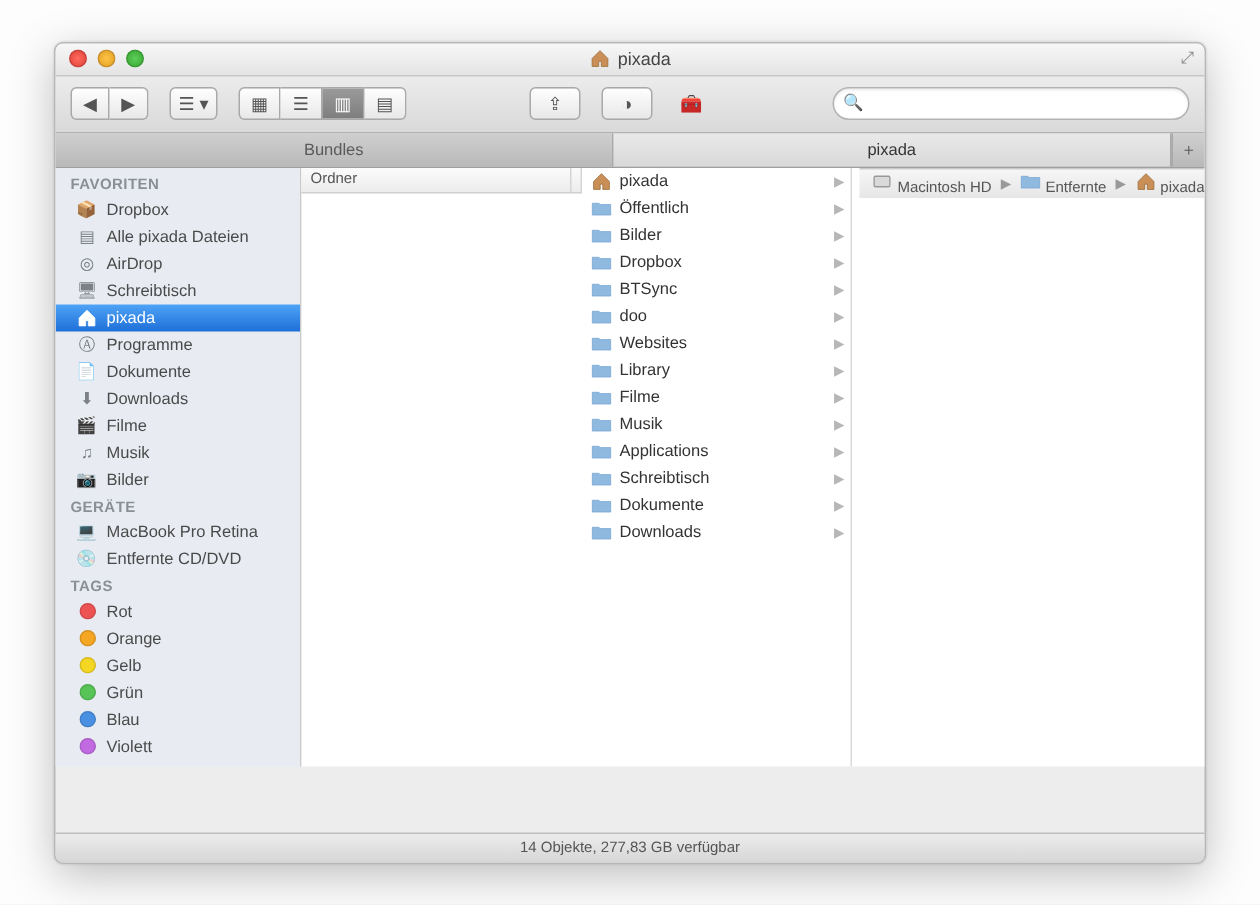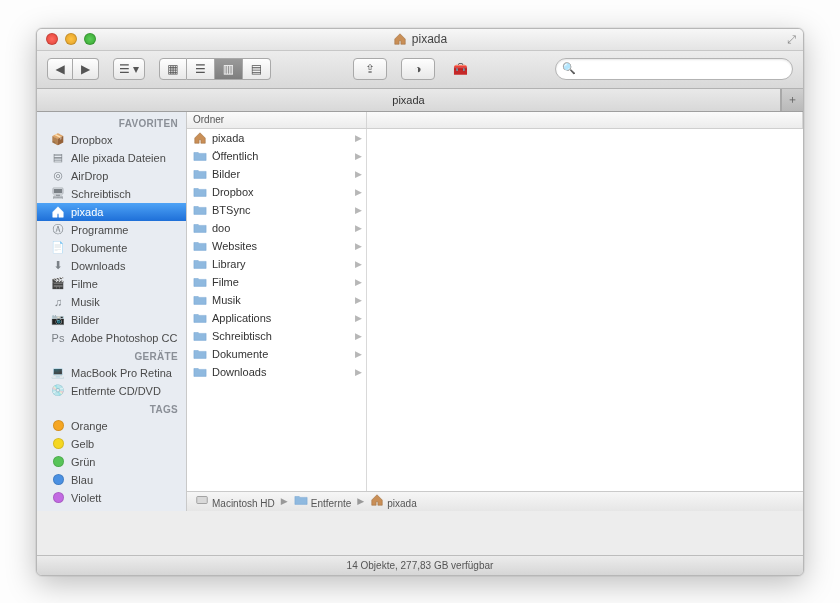--- a/index.html
+++ b/index.html
@@ -68,38 +68,37 @@
     background:linear-gradient(#cfcfcf,#b9b9b9);
     border-bottom:1px solid #9f9f9f;
     display:flex;font-size:11px;color:#5a5a5a;
   }
   .tab{flex:1;display:flex;align-items:center;justify-content:center;border-right:1px solid #a8a8a8;}
   .tab.active{background:linear-gradient(#e9e9e9,#d8d8d8);color:#333;}
   .tab-plus{width:22px;display:flex;align-items:center;justify-content:center;border-left:1px solid #a8a8a8;}
   
   .body{flex:1;display:flex;min-height:0;background:#e8ecf2;}
   .sidebar{
-    width:150px;background:#e8ecf2;border-right:1px solid #c9c9c9;
+    width:164px;background:#e8ecf2;border-right:1px solid #c9c9c9;
     overflow-y:auto;font-size:11px;color:#4a4a4a;
     padding-top:2px;
-    text-align:right;
   }
   .sb-section-header{
     font-size:10px;color:#8a8f97;font-weight:bold;letter-spacing:0.3px;
     padding:4px 8px 2px 10px;
   }
   .sb-item{
     display:flex;align-items:center;gap:6px;height:18px;padding:0 8px 0 14px;
   }
   .sb-item.selected{background:linear-gradient(#4ea3f6,#1e6fd8);color:#fff;}
   .sb-icon{width:14px;height:14px;display:inline-flex;align-items:center;justify-content:center;color:#7b8187;font-size:11px;}
   .sb-item.selected .sb-icon{color:#fff;}
   .tag-dot{width:11px;height:11px;border-radius:50%;border:1px solid rgba(0,0,0,0.12);}
   
-  .content{flex:1;display:flex;flex-direction:column;background:#fff;}
+  .content{flex:1;display:flex;flex-direction:row;background:#fff;}
   .column-header{
     height:17px;background:linear-gradient(#fbfbfb,#ececec);border-bottom:1px solid #cfcfcf;
     display:flex;font-size:10px;color:#555;
   }
   .col-h{border-right:1px solid #d5d5d5;display:flex;align-items:center;padding-left:6px;}
   .col-h.c1{width:180px;}
   .col-h.c2{flex:1;}
   .columns{flex:1;display:flex;min-height:0;}
   .col1{width:180px;border-right:1px solid #d9d9d9;overflow-y:auto;}
   .col2{flex:1;}
@@ -166,20 +165,23 @@
     </div>
     <div class="tb-btn" style="border-radius:4px;min-width:24px;border:none;background:none;">🧰</div>
     <div class="spacer"></div>
     <div class="search-wrap">
       <span class="search-icon">🔍</span>
       <input class="search" placeholder="" style="">
     </div>
   </div>
 
   <div class="tabbar">
+    <div class="tab">
+        <span>Bundles</span>
+      </div>
     <div class="tab active">
         <span>pixada</span>
       </div>
     <div class="tab-plus">＋</div>
   </div>
 
   <div class="body">
 
     <div class="sidebar" id="sidebar">
         <div class="sb-section-header">FAVORITEN</div>
@@ -224,34 +226,36 @@
           <span>Filme</span>
         </div>
         <div class="sb-item">
           <span class="sb-icon">♫</span>
           <span>Musik</span>
         </div>
         <div class="sb-item">
           <span class="sb-icon">📷</span>
           <span>Bilder</span>
         </div>
-        <div class="sb-item">
-          <span class="sb-icon">Ps</span>
-          <span>Adobe Photoshop CC</span>
-        </div>
         <div class="sb-section-header">GERÄTE</div>
         <div class="sb-item">
           <span class="sb-icon">💻</span>
           <span>MacBook Pro Retina</span>
         </div>
         <div class="sb-item">
           <span class="sb-icon">💿</span>
           <span>Entfernte CD/DVD</span>
         </div>
         <div class="sb-section-header">TAGS</div>
+        <div class="sb-item">
+          <span class="sb-icon">
+            <span class="tag-dot" style="background:#ed5353"></span>
+          </span>
+          <span>Rot</span>
+        </div>
         <div class="sb-item">
           <span class="sb-icon">
             <span class="tag-dot" style="background:#f5a623"></span>
           </span>
           <span>Orange</span>
         </div>
         <div class="sb-item">
           <span class="sb-icon">
             <span class="tag-dot" style="background:#f5d723"></span>
           </span>

